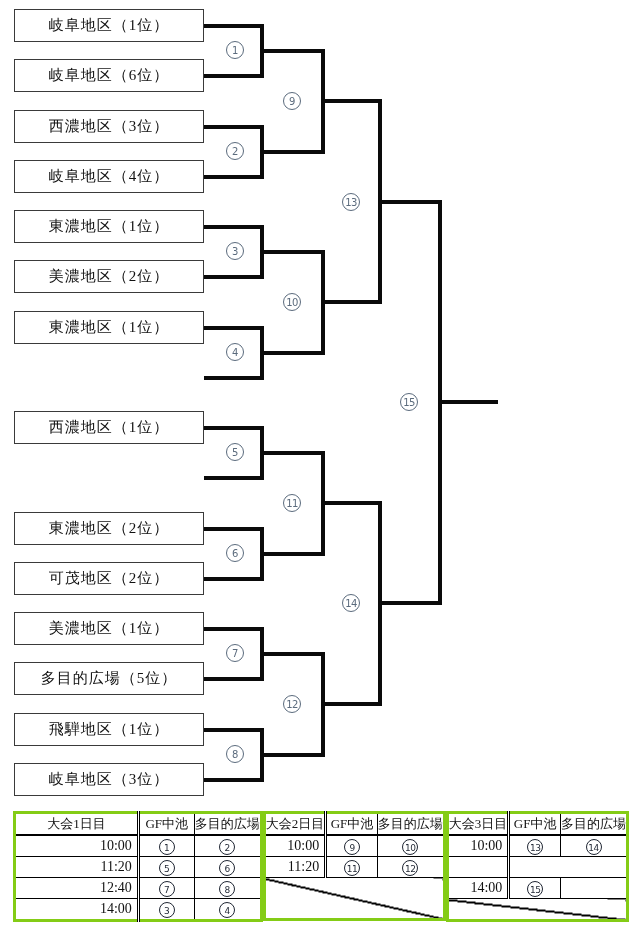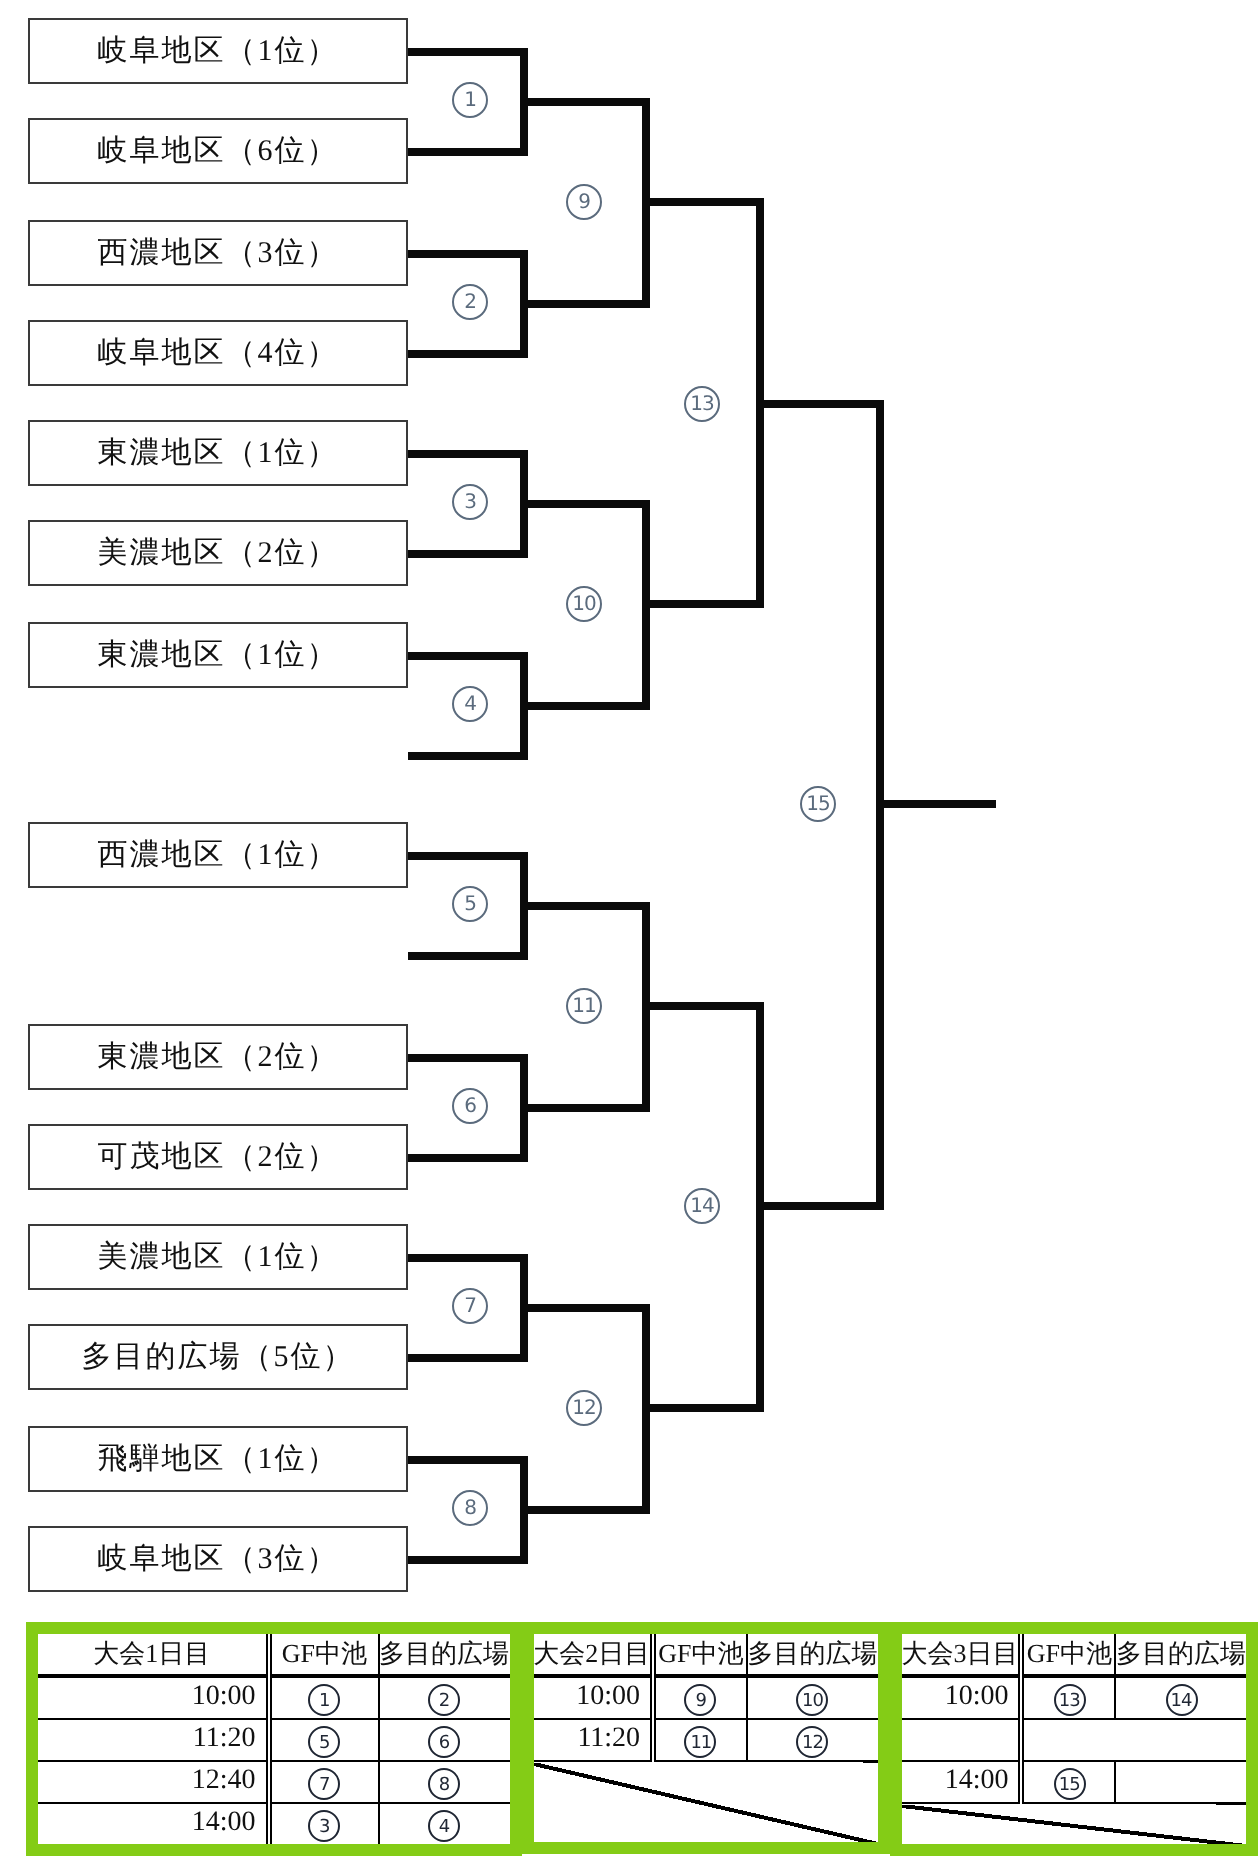--- a/index.html
+++ b/index.html
@@ -16,21 +16,21 @@
   }
   .hl,.vl{position:absolute;background:#0a0a0a;}
   .circ{
     position:absolute;width:18px;height:18px;border:1px solid #5b6b7d;border-radius:50%;
     color:#5b6b7d;font-size:10px;line-height:18px;text-align:center;
     font-family:"DejaVu Sans",sans-serif;background:#fff;box-sizing:border-box;
     letter-spacing:-0.5px;
   }
   
   .schedule{position:absolute;left:13px;top:811px;display:flex;align-items:flex-start;}
-  table.sched{border-collapse:collapse;border:6px solid #84cc16;table-layout:fixed;
+  table.sched{border-collapse:collapse;border:3px solid #84cc16;table-layout:fixed;
     font-family:"Liberation Serif","DejaVu Serif",serif;}
   table.sched td{border:1px solid #000;height:20px;padding:0;overflow:hidden;
     font-size:13px;text-align:center;vertical-align:middle;white-space:nowrap;}
   table.sched tr.hdr td{border-bottom:2px solid #000;}
   table.sched td.dayhdr{text-align:center;}
   table.sched td.timecol{border-right:3px double #000;}
   table.sched td.time{text-align:right;padding-right:5px;font-size:14px;
     font-family:"Liberation Serif",serif;}
   .circ-t{
     display:inline-block;width:16px;height:16px;border:1px solid #1f2633;border-radius:50%;

